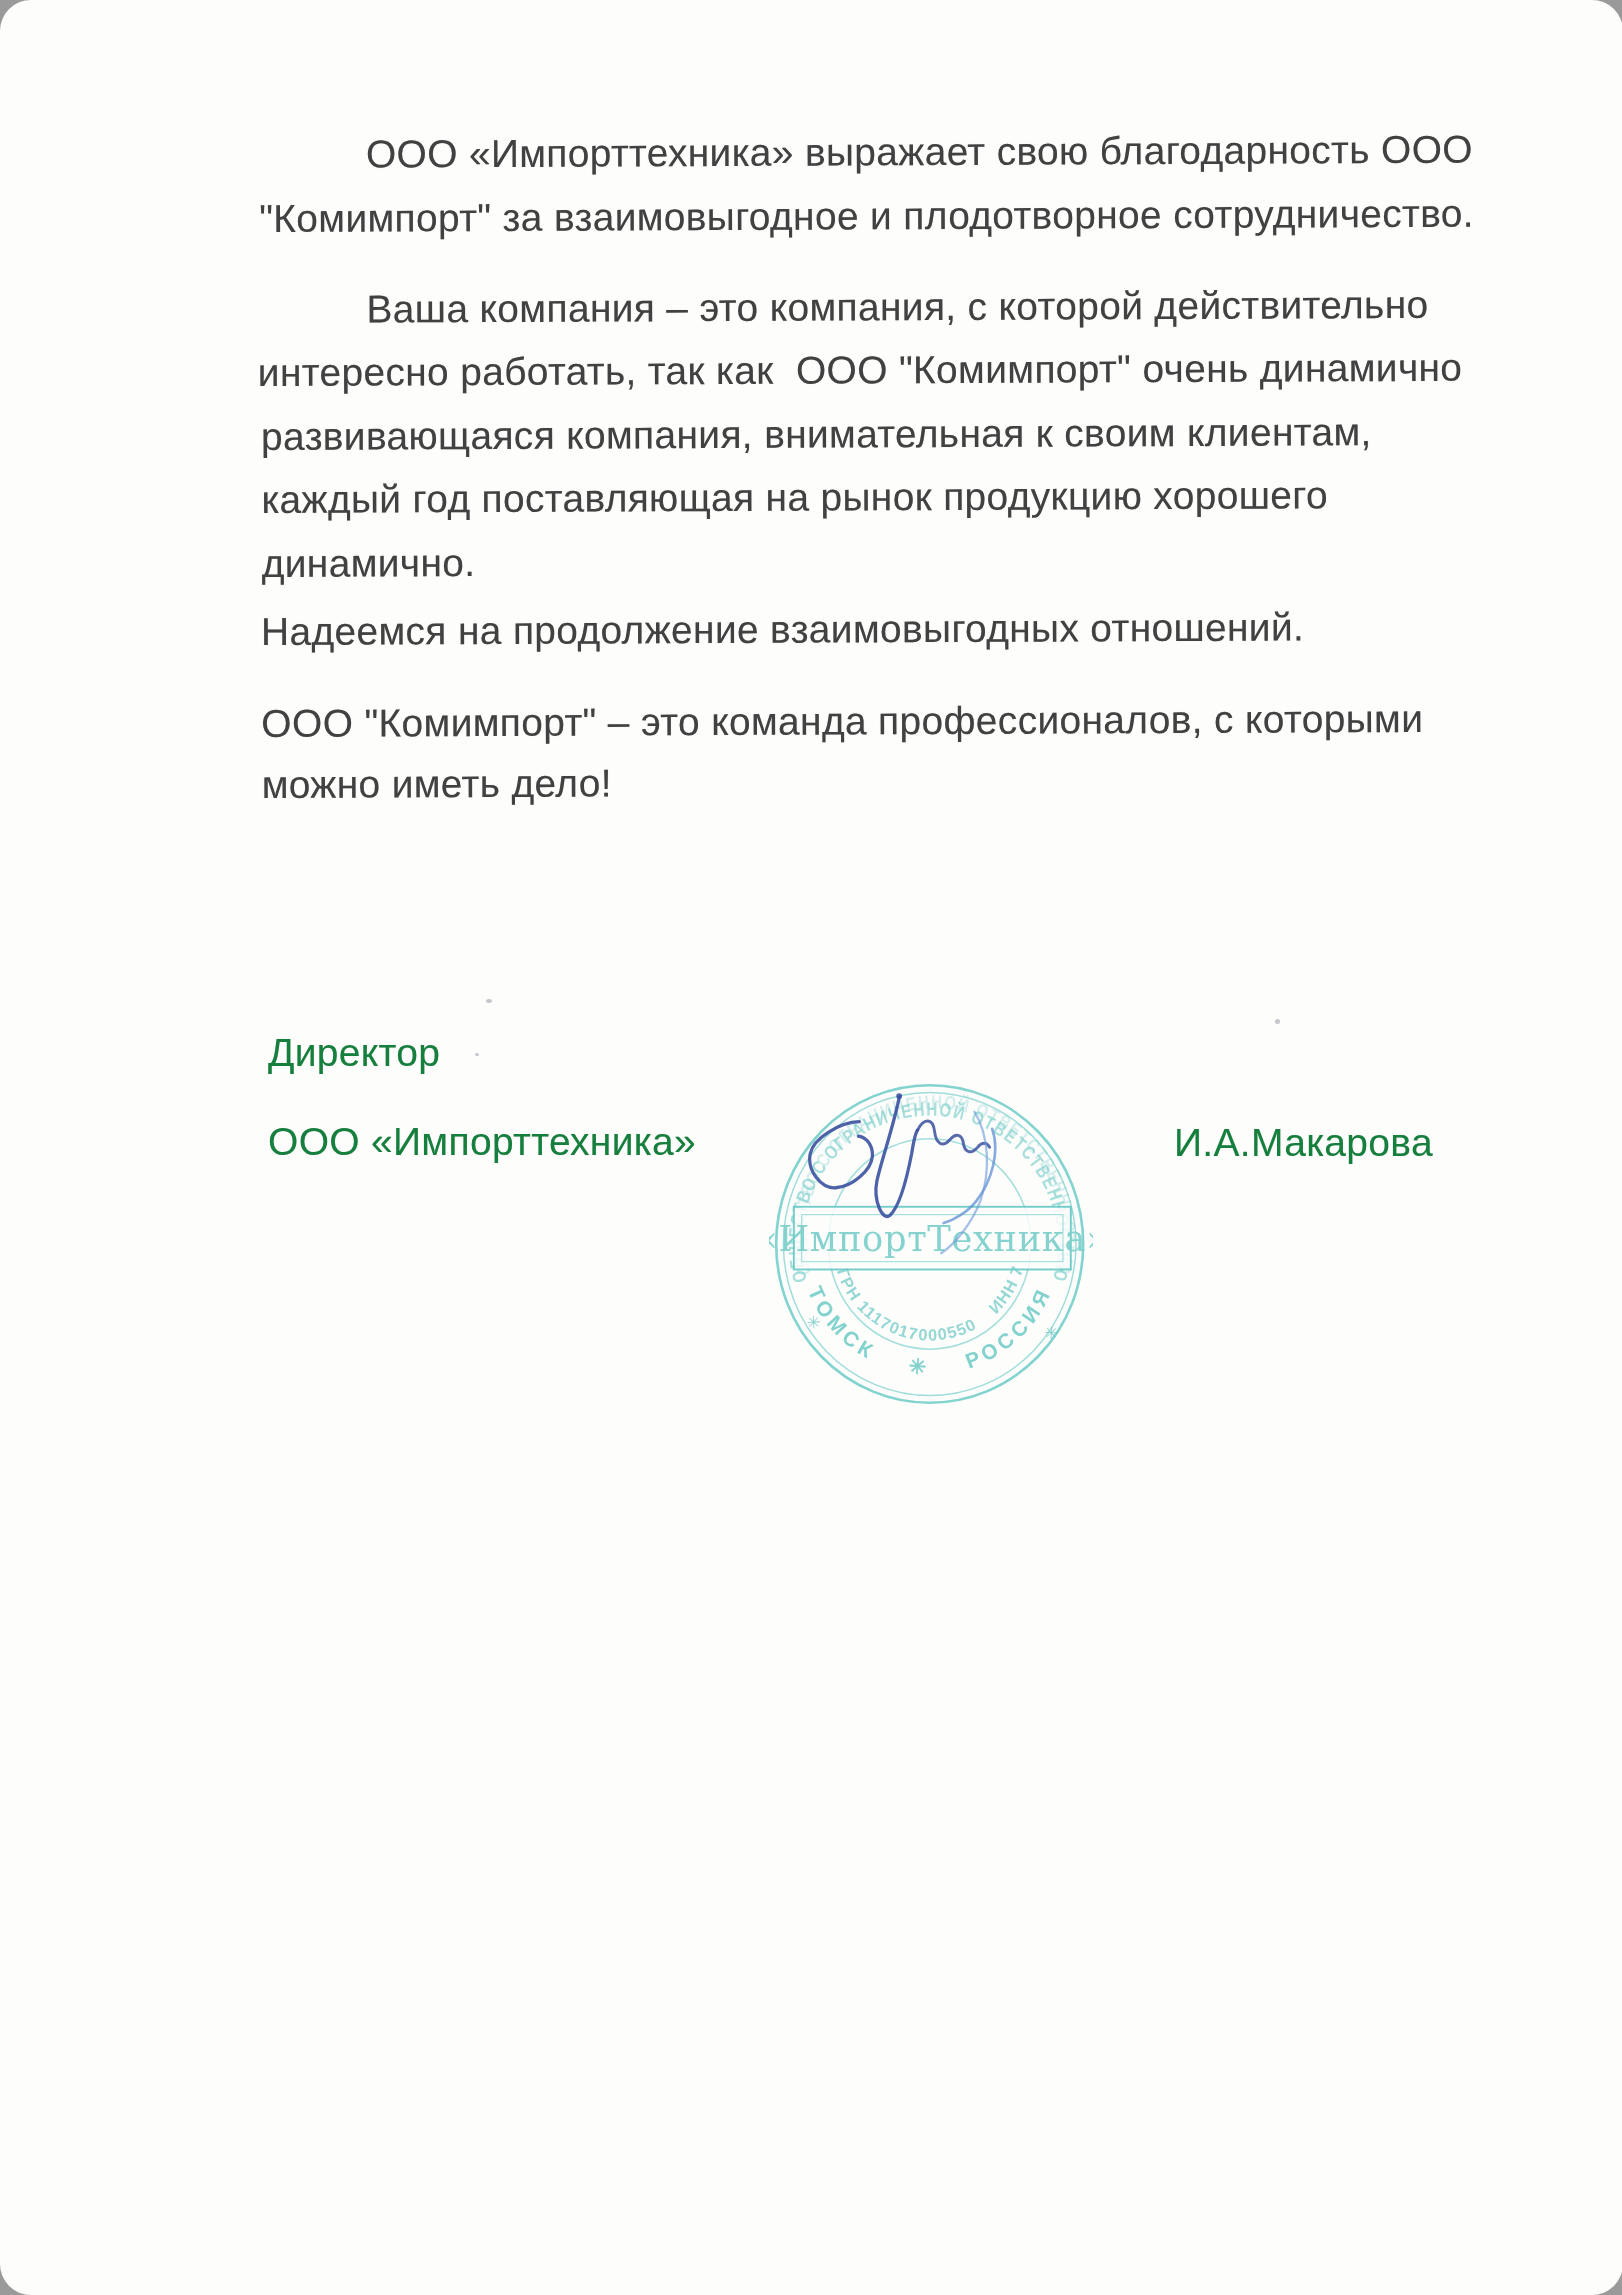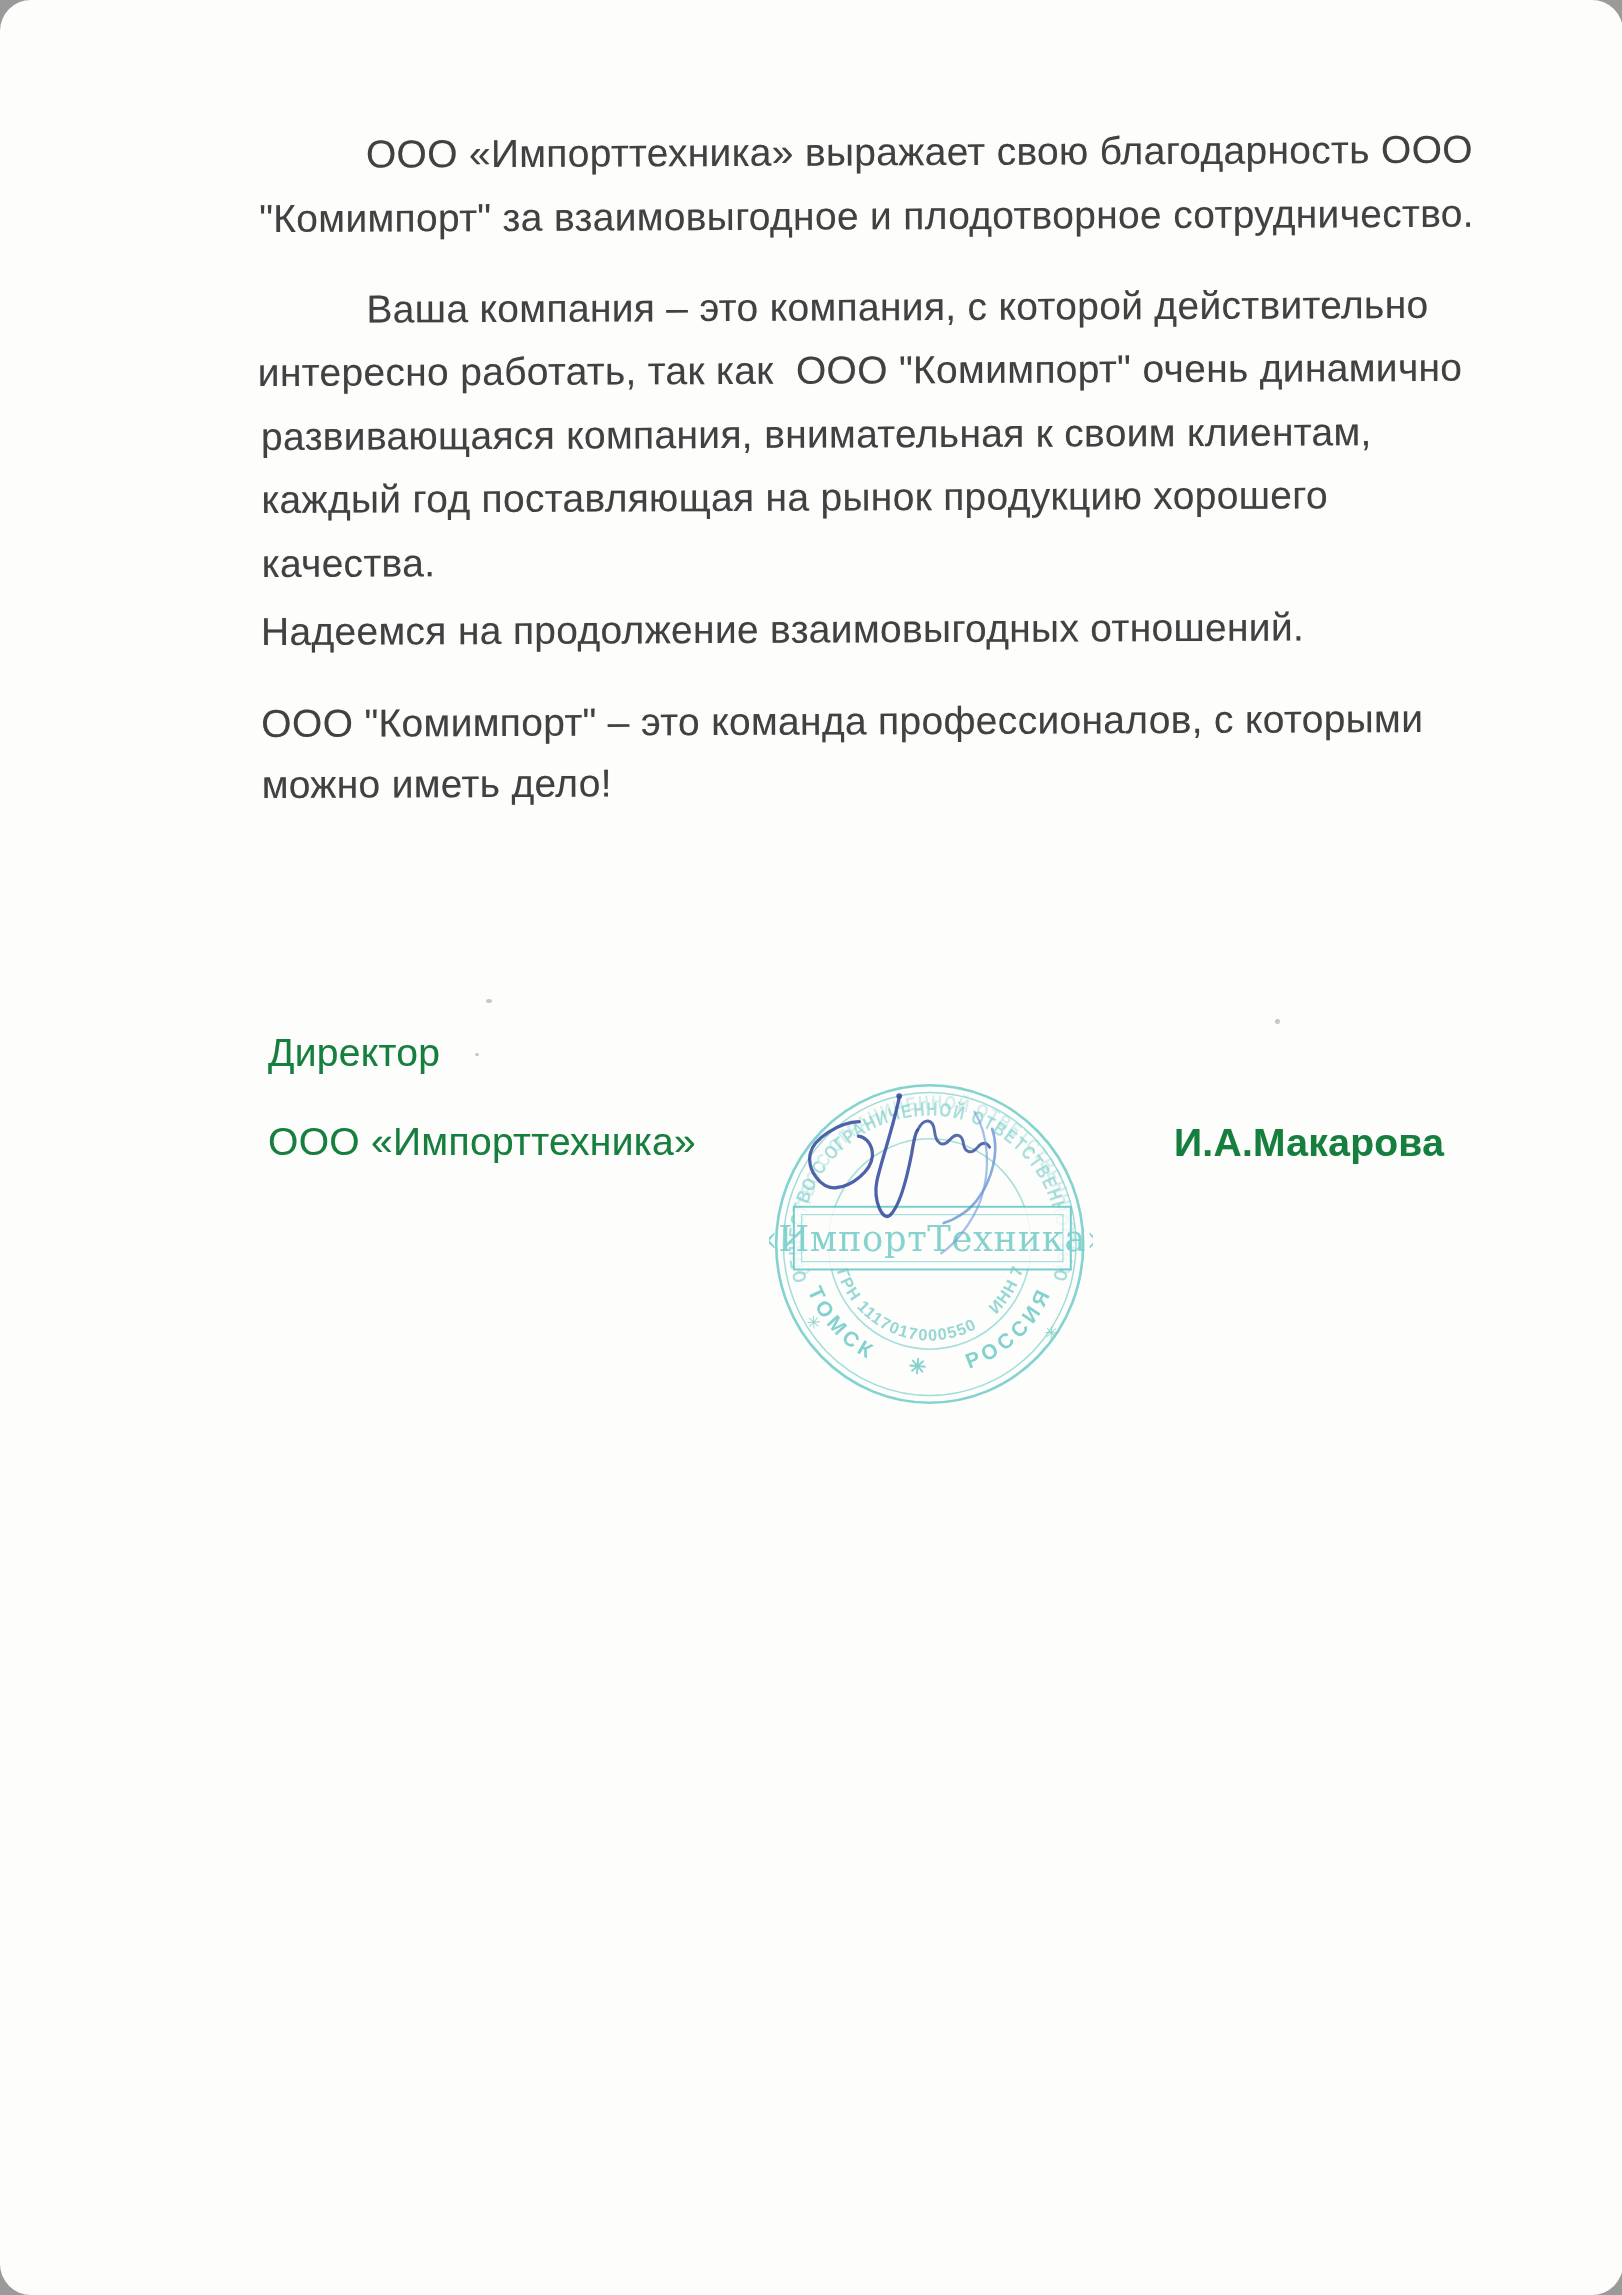--- a/index.html
+++ b/index.html
@@ -61,31 +61,31 @@
 
   <div class="doc-body">
 
     <div class="line" style="left:366px;top:133px;">ООО «Импорттехника» выражает свою благодарность ООО</div>
     <div class="line" style="left:259px;top:197px;">"Комимпорт" за взаимовыгодное и плодотворное сотрудничество.</div>
 
     <div class="line" style="left:366px;top:288px;">Ваша компания – это компания, с которой действительно</div>
     <div class="line" style="left:257px;top:351px;">интересно работать, так как  ООО "Комимпорт" очень динамично</div>
     <div class="line" style="left:260px;top:415px;">развивающаяся компания, внимательная к своим клиентам,</div>
     <div class="line" style="left:260px;top:478px;">каждый год поставляющая на рынок продукцию хорошего</div>
-    <div class="line" style="left:260px;top:542px;">качества.</div>
+    <div class="line" style="left:260px;top:542px;">динамично.</div>
 
     <div class="line" style="left:259px;top:610px;">Надеемся на продолжение взаимовыгодных отношений.</div>
 
     <div class="line" style="left:259px;top:702px;">ООО "Комимпорт" – это команда профессионалов, с которыми</div>
     <div class="line" style="left:259px;top:763px;">можно иметь дело!</div>
   </div>
 
   <div class="sig-line" style="left:268px;top:1031px;">Директор</div>
   <div class="sig-line" style="left:268px;top:1112px;margin-top:8px;">ООО «Импорттехника»</div>
-  <div class="sig-line" style="left:1174px;top:1121px;font-weight:bold;">И.А.Макарова</div>
+  <div class="sig-line" style="left:1174px;top:1121px;">И.А.Макарова</div>
 
   <div class="speck" style="left:486px;top:999px;width:5.9px;height:3.9px;"></div>
   <div class="speck" style="left:1275px;top:1019px;width:4.6px;height:4.6px;"></div>
   <div class="speck" style="left:475px;top:1053px;width:3.9px;height:3.3px;"></div>
 
   <svg class="stamp-svg" width="324" height="332" viewBox="0 0 496 508">
     <g fill="none" stroke="#4ec1bc">
       <ellipse cx="246" cy="254" rx="235" ry="243" stroke-width="4" opacity="0.7"></ellipse>
       <ellipse cx="246" cy="254" rx="224" ry="232" stroke-width="2.2" opacity="0.55"></ellipse>
       <ellipse cx="246" cy="254" rx="155" ry="161" stroke-width="2.4" opacity="0.5"></ellipse>

